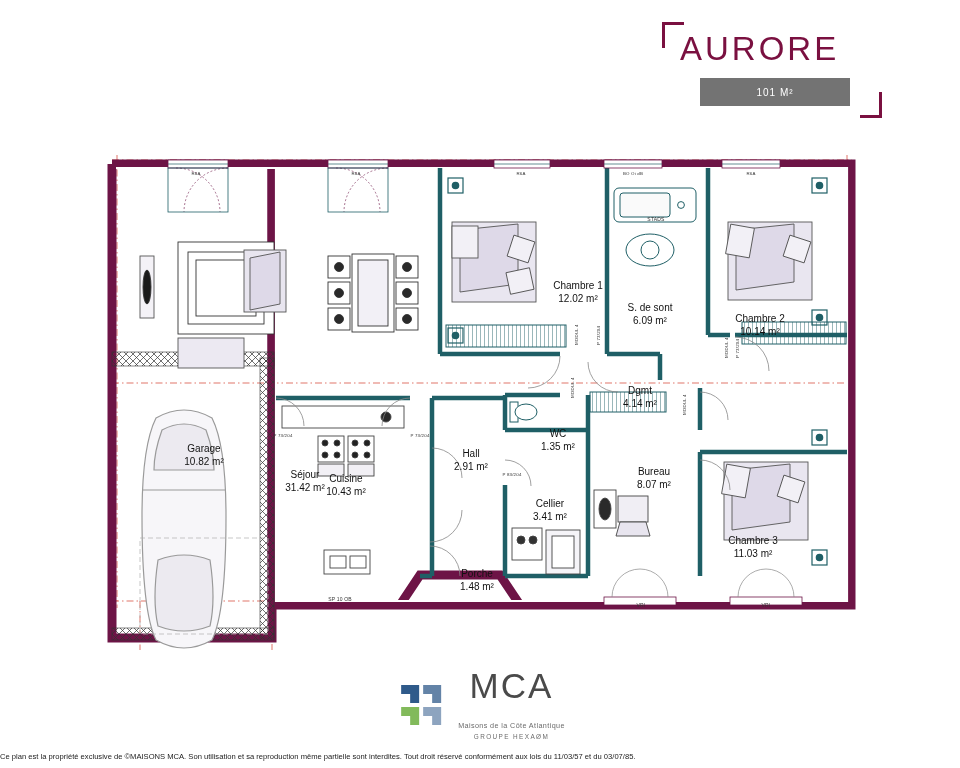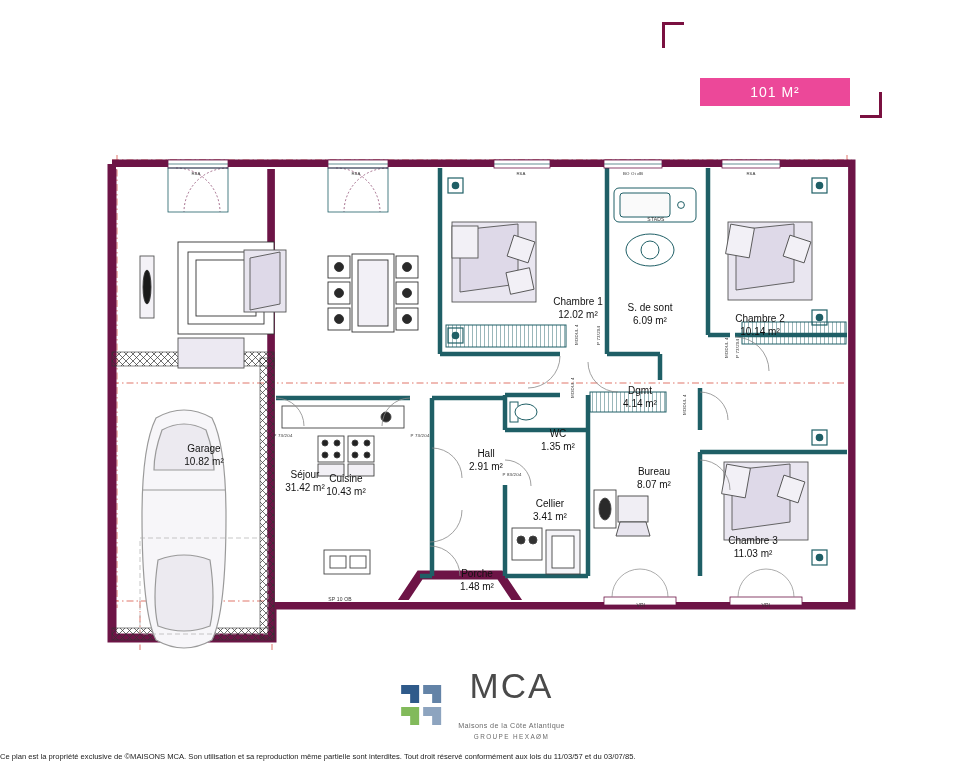--- a/index.html
+++ b/index.html
@@ -37,23 +37,23 @@
     left: 18px; top: 8px;
     font-size: 33px;
     letter-spacing: 3px;
     color: #7a1040;
     font-weight: 400;
   }
   #surface-badge {
     position: absolute;
     left: 38px; top: 56px;
     width: 150px; height: 28px;
-    background: #ec4899;
+    background: #737373;
     color: #fff;
-    font-size: 14px;
+    font-size: 10px;
     letter-spacing: 1px;
     display: flex; align-items: center; justify-content: center;
   }
 
   
   #plan {
     position: absolute;
     left: 0; top: 130px;
     width: 960px; height: 520px;
   }
@@ -123,20 +123,21 @@
   }
 </style>
 </head>
 <body>
 
 <div id="page">
 
   <div id="header">
     <div class="corner-mark corner-tl"></div>
     <div class="corner-mark corner-br"></div>
+    <div id="brand-title">AURORE</div>
     <div id="surface-badge">101 M²</div>
   </div>
 
   <div id="plan">
     <svg width="960" height="520" viewBox="0 0 960 520">
 
       <defs>
         <pattern id="hatch" width="6" height="6" patternTransform="rotate(45)" patternUnits="userSpaceOnUse">
           <line x1="0" y1="0" x2="0" y2="6" stroke="#444" stroke-width="1"></line>
         </pattern>
@@ -405,21 +406,21 @@
       <g fill="none" stroke="#888" stroke-width="0.7">
         <path d="M612,467 a28,28 0 0 1 28,-28 a28,28 0 0 1 28,28"></path>
         <path d="M738,467 a28,28 0 0 1 28,-28 a28,28 0 0 1 28,28"></path>
       </g>
     </svg>
 
     <div class="room-label" style="left:305px; top:339px; transform:translateX(-50%);">
       <span class="rn">Séjour</span>
       <span class="ra">31.42 m²</span>
     </div>
-    <div class="room-label" style="left:578px; top:150px; transform:translateX(-50%);margin-top:16px;">
+    <div class="room-label" style="left:578px; top:150px; transform:translateX(-50%);">
       <span class="rn">Chambre 1</span>
       <span class="ra">12.02 m²</span>
     </div>
     <div class="room-label" style="left:650px; top:172px; transform:translateX(-50%);">
       <span class="rn">S. de sont</span>
       <span class="ra">6.09 m²</span>
     </div>
     <div class="room-label" style="left:760px; top:183px; transform:translateX(-50%);">
       <span class="rn">Chambre 2</span>
       <span class="ra">10.14 m²</span>
@@ -441,21 +442,21 @@
       <span class="ra">11.03 m²</span>
     </div>
     <div class="room-label" style="left:204px; top:313px; transform:translateX(-50%);">
       <span class="rn">Garage</span>
       <span class="ra">10.82 m²</span>
     </div>
     <div class="room-label" style="left:346px; top:343px; transform:translateX(-50%);">
       <span class="rn">Cuisine</span>
       <span class="ra">10.43 m²</span>
     </div>
-    <div class="room-label" style="left:486px; top:318px; transform:translateX(-50%);">
+    <div class="room-label" style="left:471px; top:318px; transform:translateX(-50%);">
       <span class="rn">Hall</span>
       <span class="ra">2.91 m²</span>
     </div>
     <div class="room-label" style="left:550px; top:368px; transform:translateX(-50%);">
       <span class="rn">Cellier</span>
       <span class="ra">3.41 m²</span>
     </div>
     <div class="room-label" style="left:477px; top:438px; transform:translateX(-50%);">
       <span class="rn">Porche</span>
       <span class="ra">1.48 m²</span>

